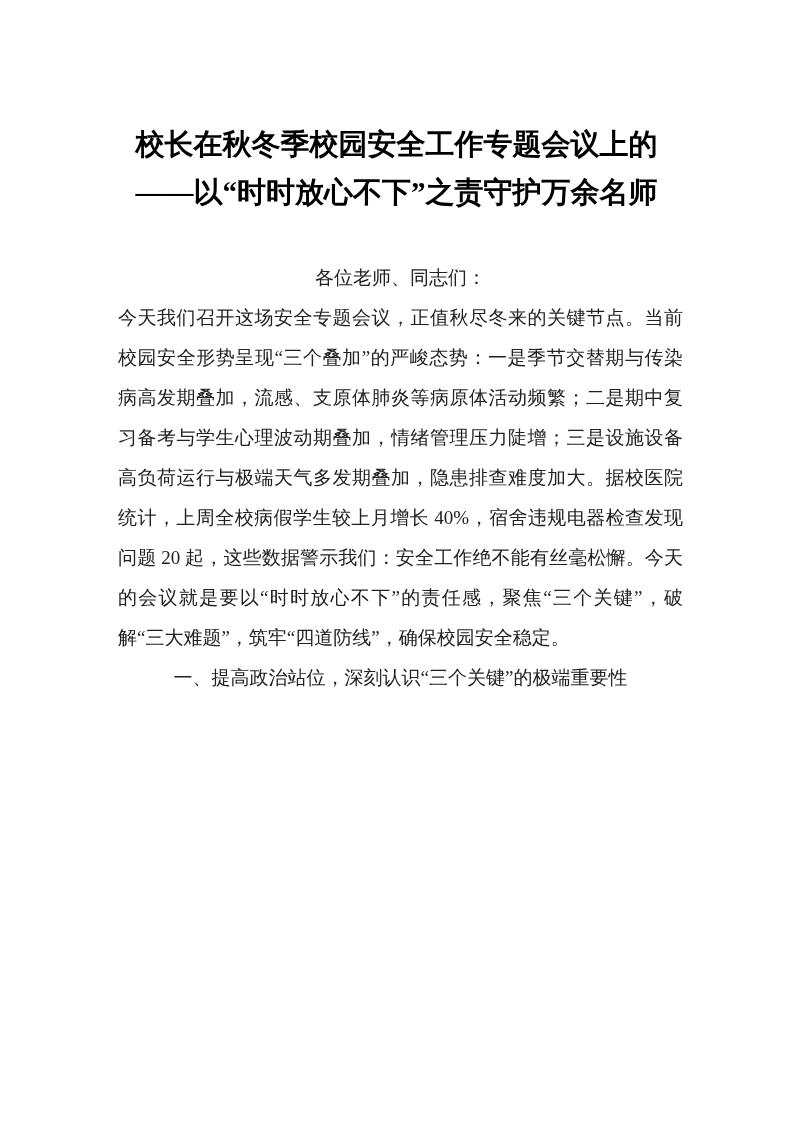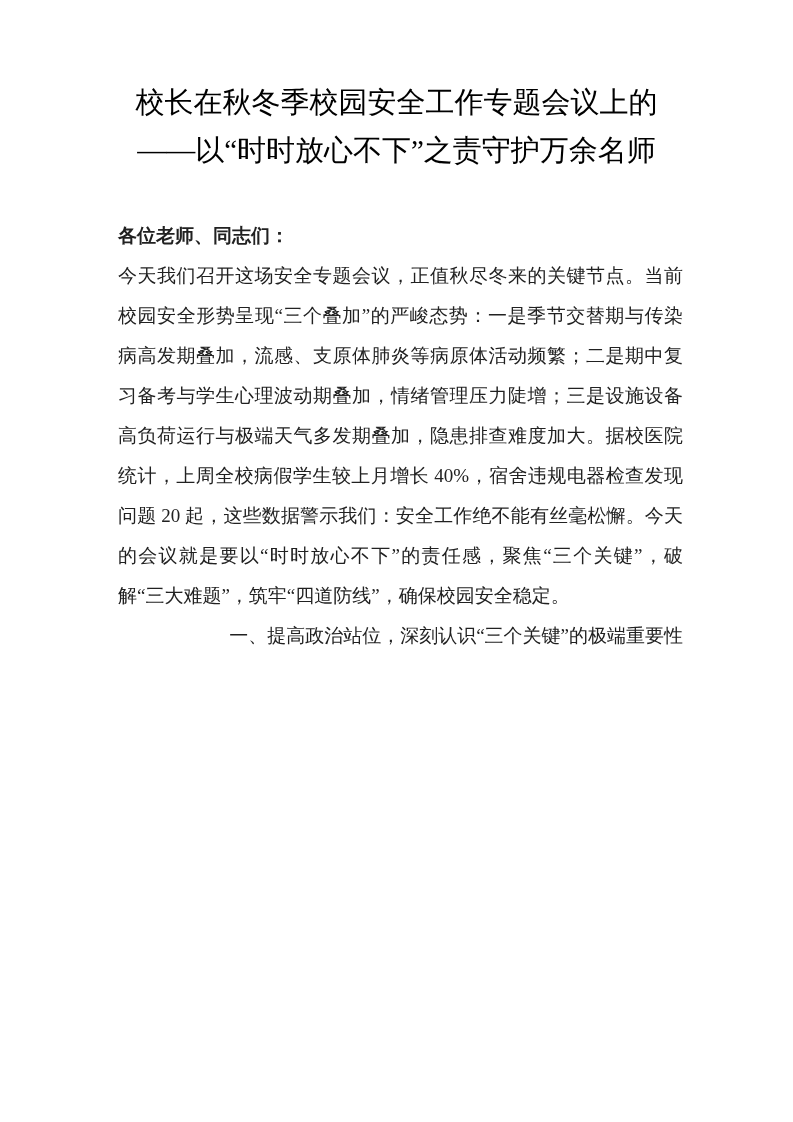--- a/index.html
+++ b/index.html
@@ -10,48 +10,46 @@
   .page {
     position: relative;
     width: 793px;
     height: 1122px;
     background: #ffffff;
     overflow: hidden;
     font-family: "Liberation Serif", "DejaVu Serif", serif;
     color: #212121;
   }
   .title-block {
-    padding-top: 52px;
+    padding-top: 120px;
     text-align: center;
-    font-weight: normal;
+    font-weight: bold;
     font-size: 29px;
     line-height: 48px;
     color: #000000;
-    margin-top: 26px;
   }
   .title-line {
     white-space: nowrap;
   }
   .content {
     margin: 42px 110px 0 118px;
     width: 565px;
     font-size: 19px;
     line-height: 40px;
     text-align: justify;
   }
   .para {
     margin: 0;
     word-break: break-all;
   }
   .para.salutation {
-    text-align: left;
-    font-weight: bold;
+    text-align: center;
   }
   .para.heading {
-    text-align: right;
+    text-align: center;
   }
 </style>
 </head>
 <body>
 
 <div class="page">
 
   <div class="title-block">
       <div class="title-line">校长在秋冬季校园安全工作专题会议上的</div>
       <div class="title-line">——以“时时放心不下”之责守护万余名师</div>

